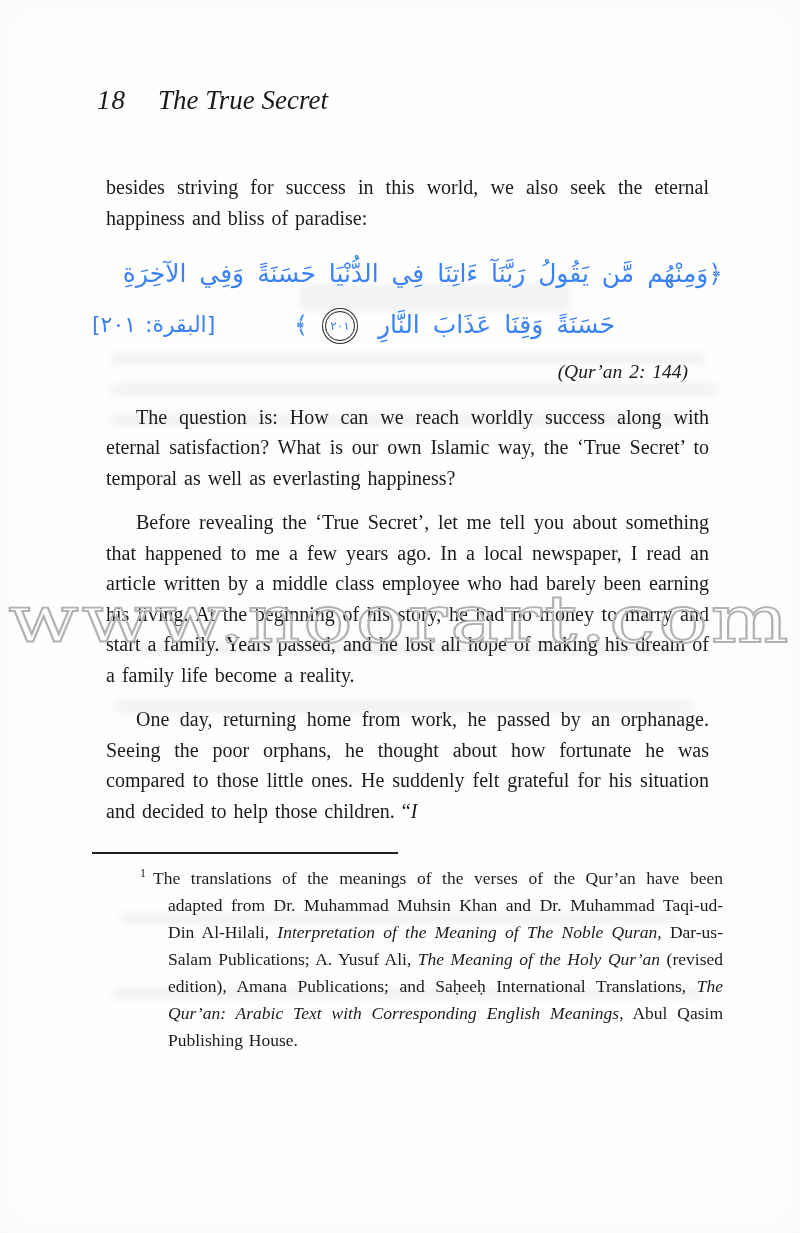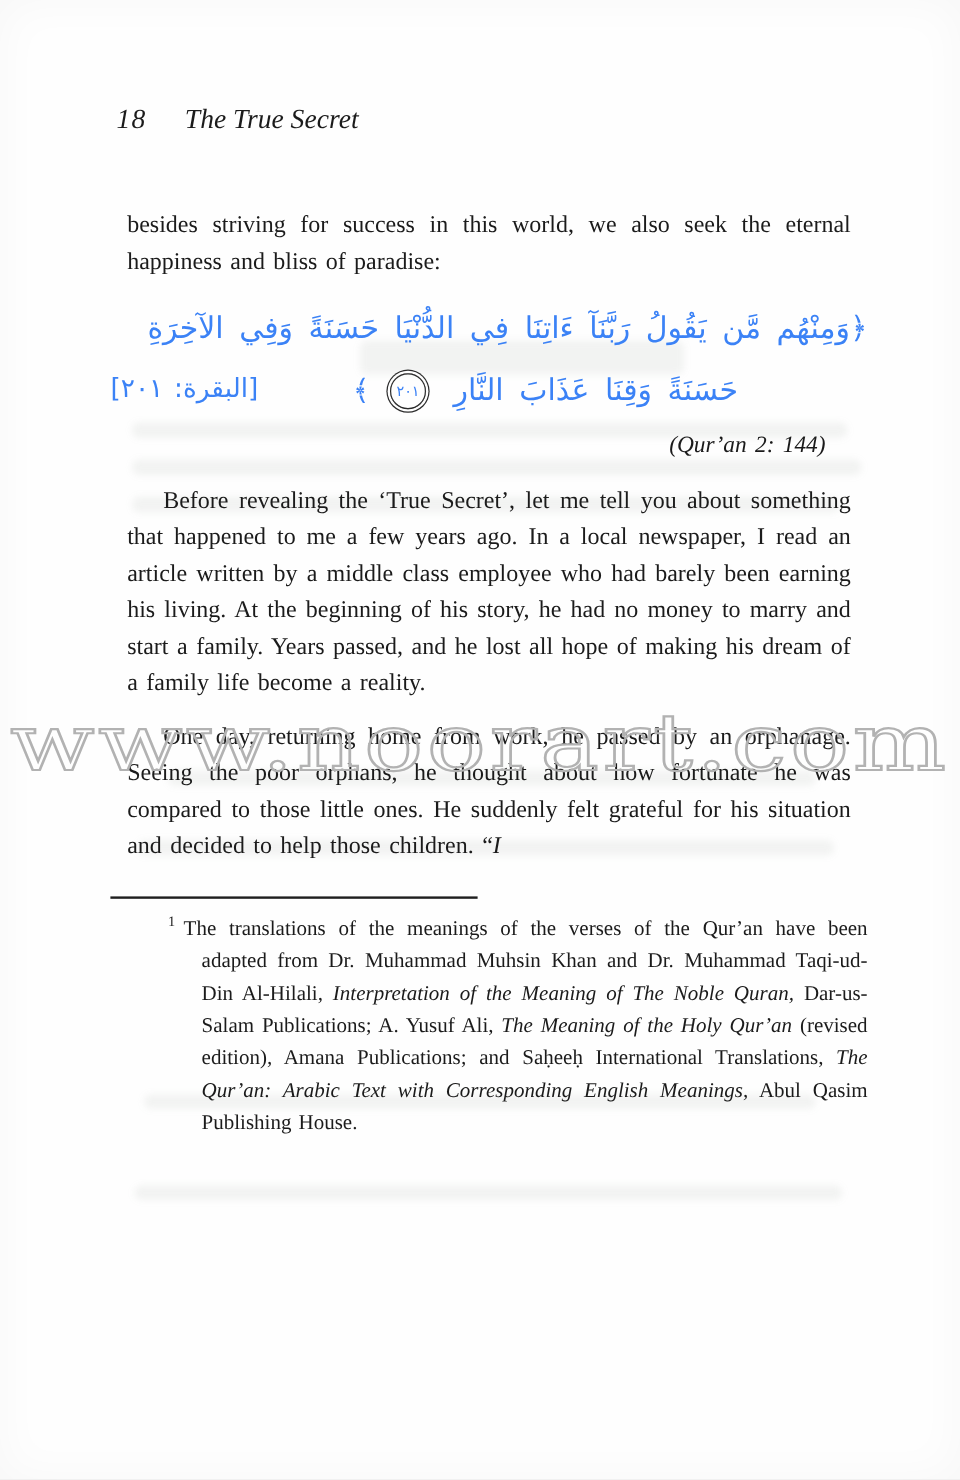--- a/index.html
+++ b/index.html
@@ -9,21 +9,21 @@
     margin:0 auto;
     background:#fefefe;
     overflow:hidden;
     font-family:"Liberation Serif", serif;
     color:#1b1b1b;
     box-shadow:inset 0 0 40px rgba(0,0,0,0.03);
   }
   
   .running-head {
     position:absolute; top:88px; left:97px;
-    font-size:23px; line-height:24px;
+    font-size:27px; line-height:24px;
     z-index:2;
   }
   .pgnum { font-style:italic; letter-spacing:1px; }
   .rtitle { font-style:italic; margin-left:32px; }
 
   
   .content {
     position:relative; z-index:2;
     padding:158px 77px 0 92px;
     font-size:20px; line-height:30.5px;
@@ -158,20 +158,21 @@
           <span class="medallion">
               <span>٢٠١</span>
             </span>
           <span class="vclose">﴾</span>
         </span>
       </div>
     </div>
 
     <div class="source">(Qur’an 2: 144)</div>
 
+    <p class="para indent q-para">The question is: How can we reach worldly success along with eternal satisfaction? What is our own Islamic way, the ‘True Secret’ to temporal as well as everlasting happiness?</p>
 
     <p class="para indent s1-para">Before revealing the ‘True Secret’, let me tell you about something that happened to me a few years ago. In a local newspaper, I read an article written by a middle class employee who had barely been earning his living. At the beginning of his story, he had no money to marry and start a family. Years passed, and he lost all hope of making his dream of a family life become a reality.</p>
 
     <p class="para indent s2-para"><span>One day, returning home from work, he passed by an orphanage. Seeing the poor orphans, he thought about how fortunate he was compared to those little ones. He suddenly felt grateful for his situation and decided to help those children. “</span><span class="it">I</span></p>
 
     <div class="fnrule"></div>
     <div class="fn"><sup>1</sup><span>The translations of the meanings of the verses of the Qur’an have been adapted from Dr. Muhammad Muhsin Khan and Dr. Muhammad Taqi-ud-Din Al-Hilali, </span><span class="it">Interpretation of the Meaning of The Noble Quran,</span><span> Dar-us-Salam Publications; A. Yusuf Ali, </span><span class="it">The Meaning of the Holy Qur’an</span><span> (revised edition), Amana Publications; and Saḥeeḥ International Translations, </span><span class="it">The Qur’an: Arabic Text with Corresponding English Meanings</span><span>, Abul Qasim Publishing House.</span></div>
 
   </div>
 

